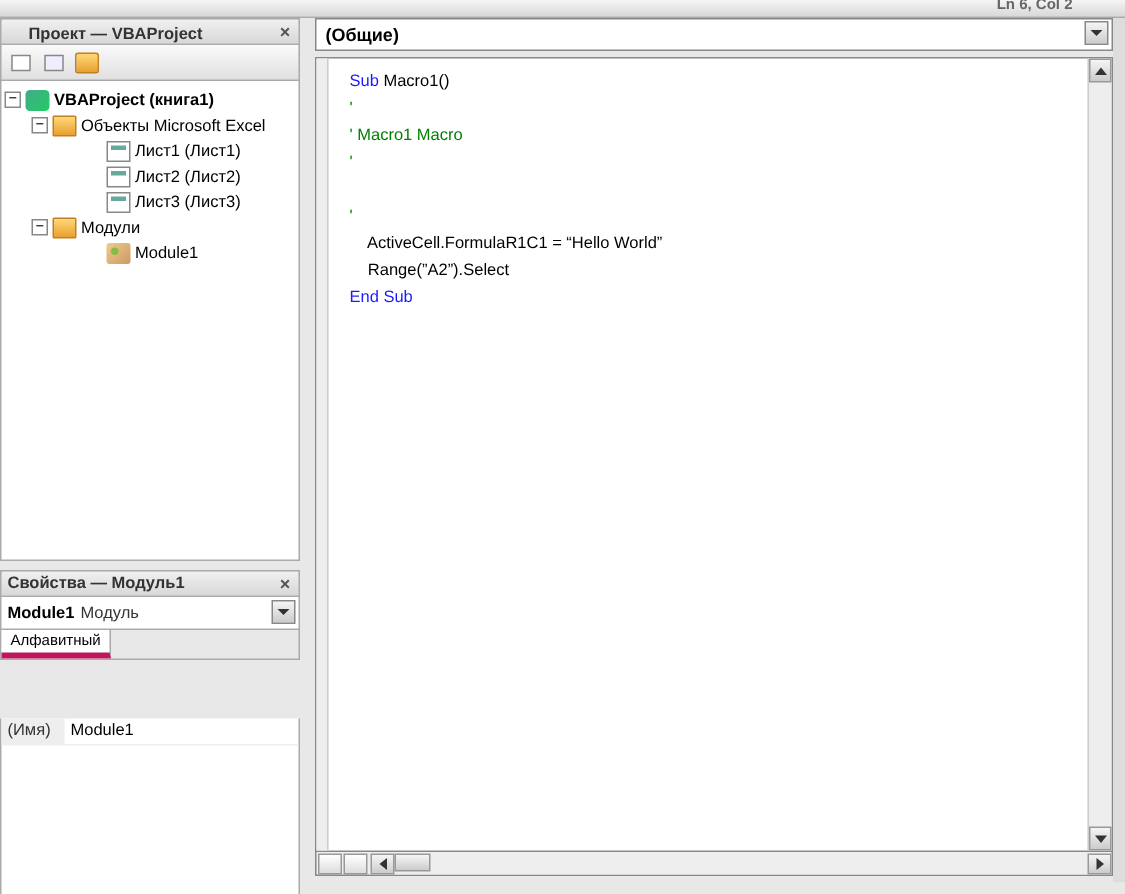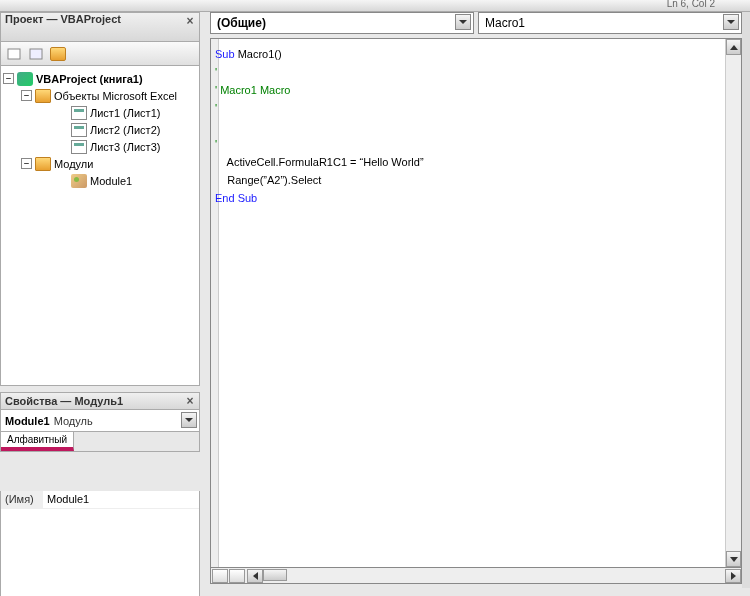--- a/index.html
+++ b/index.html
@@ -1,23 +1,23 @@
 <!DOCTYPE html>
 <html><head>
 <meta charset="utf-8">
 <style>
   * { box-sizing: border-box; margin: 0; padding: 0; font-family: Tahoma, sans-serif; font-size: 11px; }
   body { width: 750px; height: 596px; background: #e8e8e8; position: relative; overflow: hidden; }
   
-  .toolbar-top { height: 12px; background: linear-gradient(#f5f5f5,#d8d8d8); border-bottom: 1px solid #aaa; position: relative; }
+  .toolbar-top { height: 12px; background: linear-gradient(#f5f5f5,#d8d8d8); border-bottom: 1px solid #aaa; position: relative; font-weight: bold; }
   .status-top { position: absolute; right: 35px; top: -2px; font-size: 10px; color: #666; }
   
   .left-pane { position: absolute; left: 0; top: 12px; width: 200px; height: 580px; }
   
-  .panel-header { background: linear-gradient(#f0f0f0,#d8d8d8); border: 1px solid #aaa; height: 30px; display: flex; align-items: flex-start; padding: 0 4px; position: relative; }
+  .panel-header { background: linear-gradient(#f0f0f0,#d8d8d8); border: 1px solid #aaa; height: 18px; display: flex; align-items: flex-end; padding: 0 18px; position: relative; }
   .panel-header span { font-weight: bold; color: #333; font-size: 11px; }
   .close-x { position: absolute; right: 2px; top: 1px; width: 14px; height: 14px; font-weight: bold; color: #555; text-align: center; cursor: pointer; font-size: 12px; }
   
   .panel-toolbar { background: linear-gradient(#fafafa,#e0e0e0); border: 1px solid #aaa; border-top: none; height: 24px; display: flex; align-items: center; padding: 0 4px; gap: 4px; }
   .tb-btn { width: 18px; height: 18px; border: 1px solid transparent; display: flex; align-items: center; justify-content: center; }
   .tb-folder { width: 18px; height: 14px; background: linear-gradient(#ffd878,#e8a030); border: 1px solid #c08020; border-radius: 2px; }
   
   .tree { background: #fff; border: 1px solid #aaa; border-top: none; height: 320px; overflow: auto; padding: 4px 2px; }
   .tree-node { display: flex; align-items: center; height: 17px; white-space: nowrap; }
   .exp { width: 11px; height: 11px; border: 1px solid #888; background: #fff; text-align: center; line-height: 8px; font-size: 9px; margin-right: 3px; cursor: pointer; flex-shrink: 0; font-family: monospace; }
@@ -58,21 +58,21 @@
   
   .code-area { position: absolute; left: 210px; top: 12px; right: 8px; bottom: 8px; }
   .code-combos { display: flex; height: 24px; gap: 4px; }
   .code-combo { flex: 1; background: #fff; border: 1px solid #888; height: 22px; display: flex; align-items: center; padding: 0 6px; position: relative; }
   .code-combo .combo-arrow { top: 1px; }
   .code-combo span { font-size: 12px; }
   .obj-combo span { font-weight: bold; }
   
   .code-editor { background: #fff; border: 1px solid #888; height: 530px; position: relative; margin-top: 2px; }
   .margin-bar { position: absolute; left: 0; top: 0; bottom: 0; width: 8px; background: #eee; border-right: 1px solid #ccc; }
-  .code-text { position: absolute; left: 4px; top: 6px; right: 18px; font-family: Consolas, "Courier New", monospace; font-size: 14px; line-height: 18px; white-space: pre; }
+  .code-text { position: absolute; left: 22px; top: 6px; right: 18px; font-family: Consolas, "Courier New", monospace; font-size: 14px; line-height: 18px; white-space: pre; }
   .kw { color: #1a1aff; }
   .cm { color: #008000; }
   
   .vscroll { position: absolute; right: 0; top: 0; bottom: 0; width: 16px; background: #eee; border-left: 1px solid #ccc; }
   .vscroll .arrow { height: 16px; background: linear-gradient(#f5f5f5,#ccc); border: 1px solid #999; display: flex; align-items: center; justify-content: center; }
   .vscroll .arrow.up::after { content:""; border-left:4px solid transparent; border-right:4px solid transparent; border-bottom:5px solid #333; }
   .vscroll .arrow.down { position: absolute; bottom: 0; width: 100%; }
   .vscroll .arrow.down::after { content:""; border-left:4px solid transparent; border-right:4px solid transparent; border-top:5px solid #333; }
   
   .bottom-bar { height: 16px; background: #eee; border: 1px solid #888; border-top: none; display: flex; align-items: center; }
@@ -175,24 +175,20 @@
       </div>
     </div>
   </div>
 
 </div>
 
 <div class="code-area">
   <div class="code-combos">
     <div class="code-combo obj-combo">
       <span>(Общие)</span>
-      <div class="combo-arrow"></div>
-    </div>
-    <div class="code-combo">
-      <span>Macro1</span>
       <div class="combo-arrow"></div>
     </div>
   </div>
 
   <div class="code-editor">
     <div class="margin-bar"></div>
     <div class="code-text"><span class="kw">Sub</span><span> Macro1()</span>
 <span class="cm">'</span>
 <span class="cm">' Macro1 Macro</span>
 <span class="cm">'</span>

